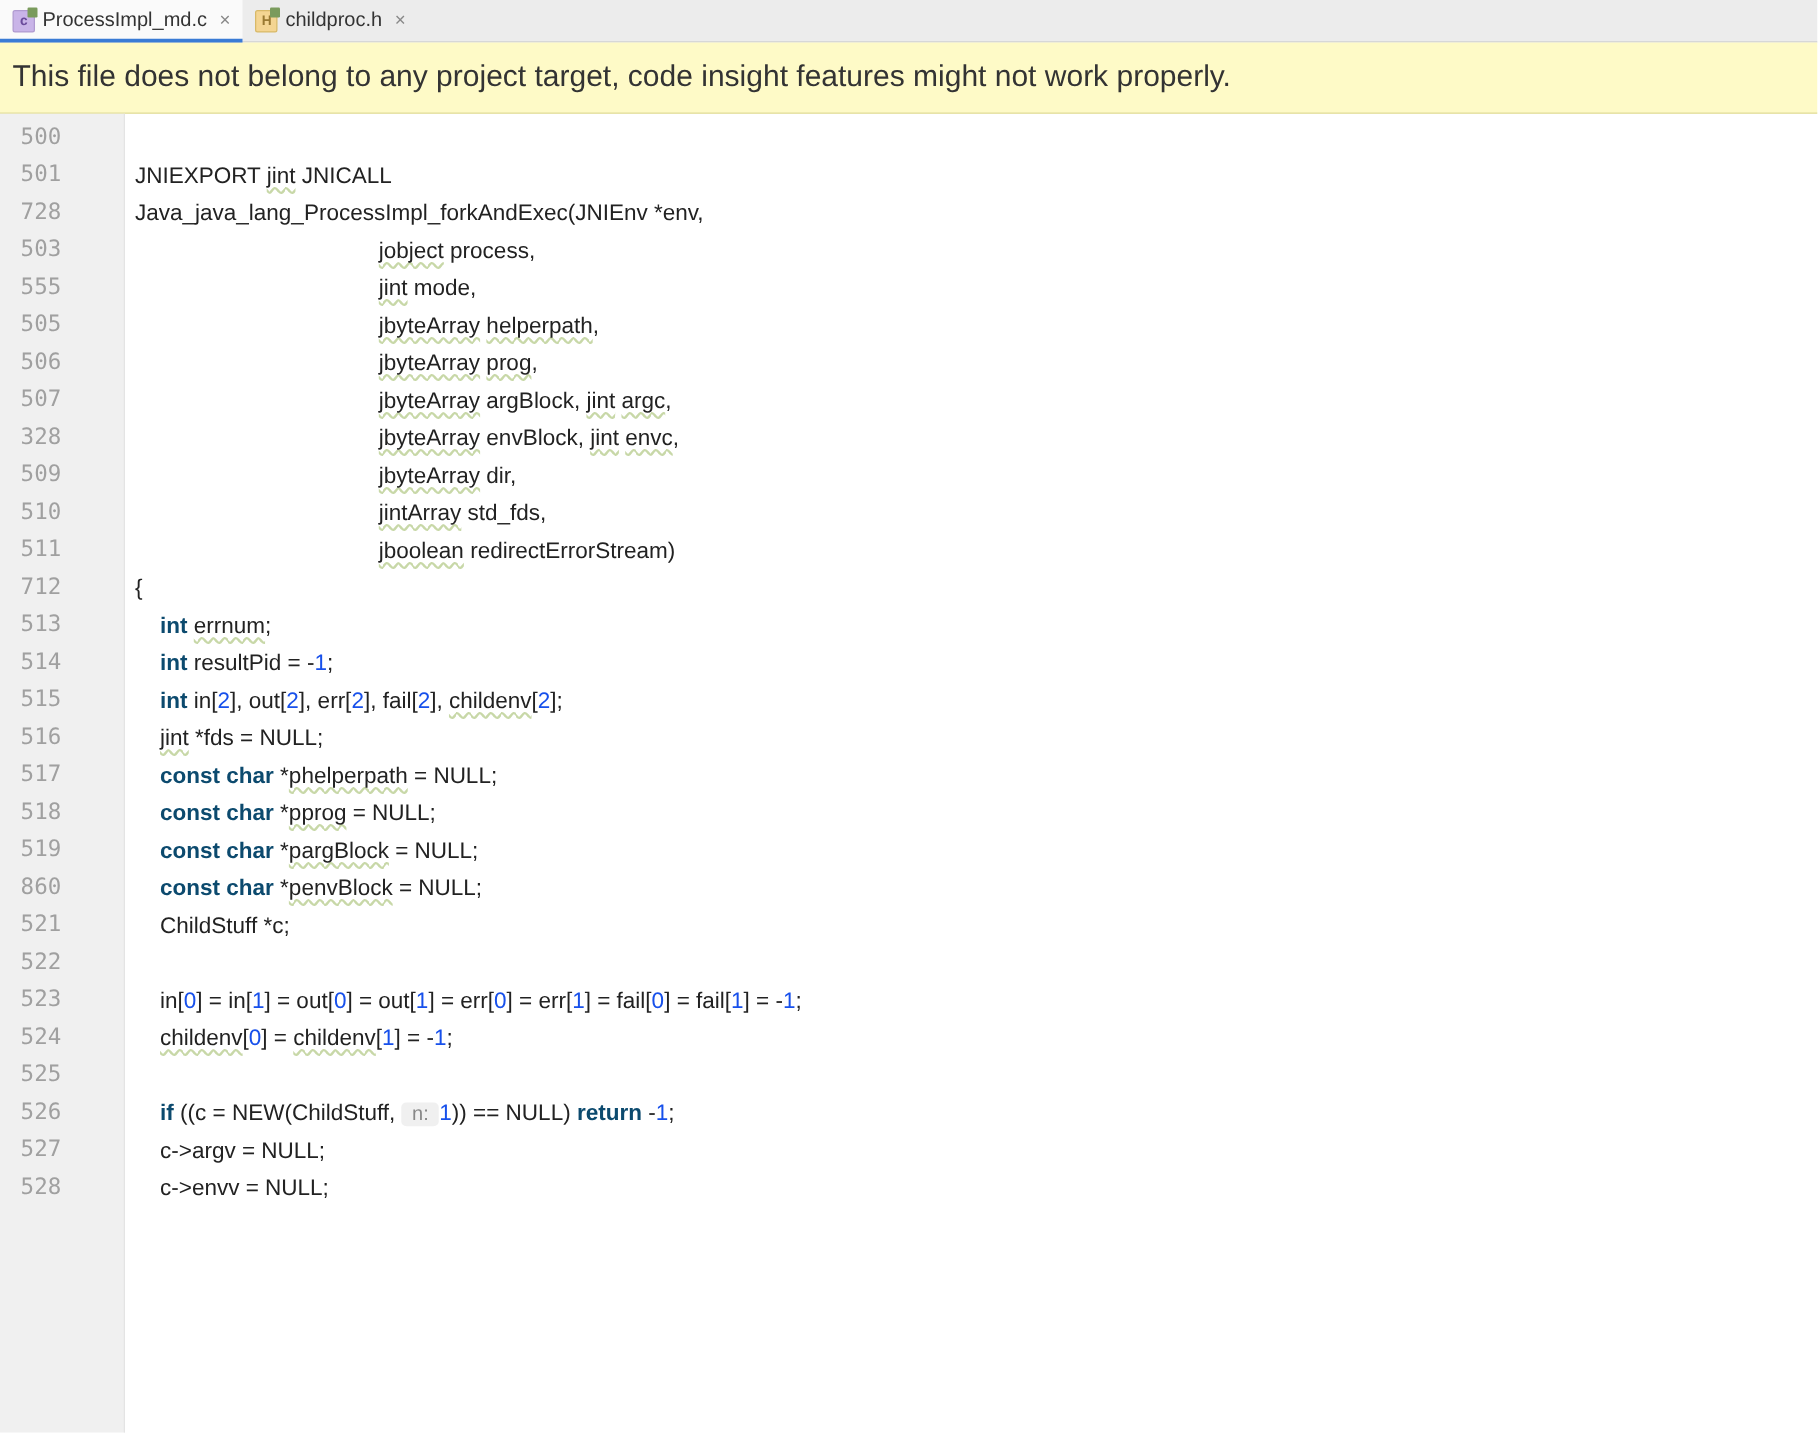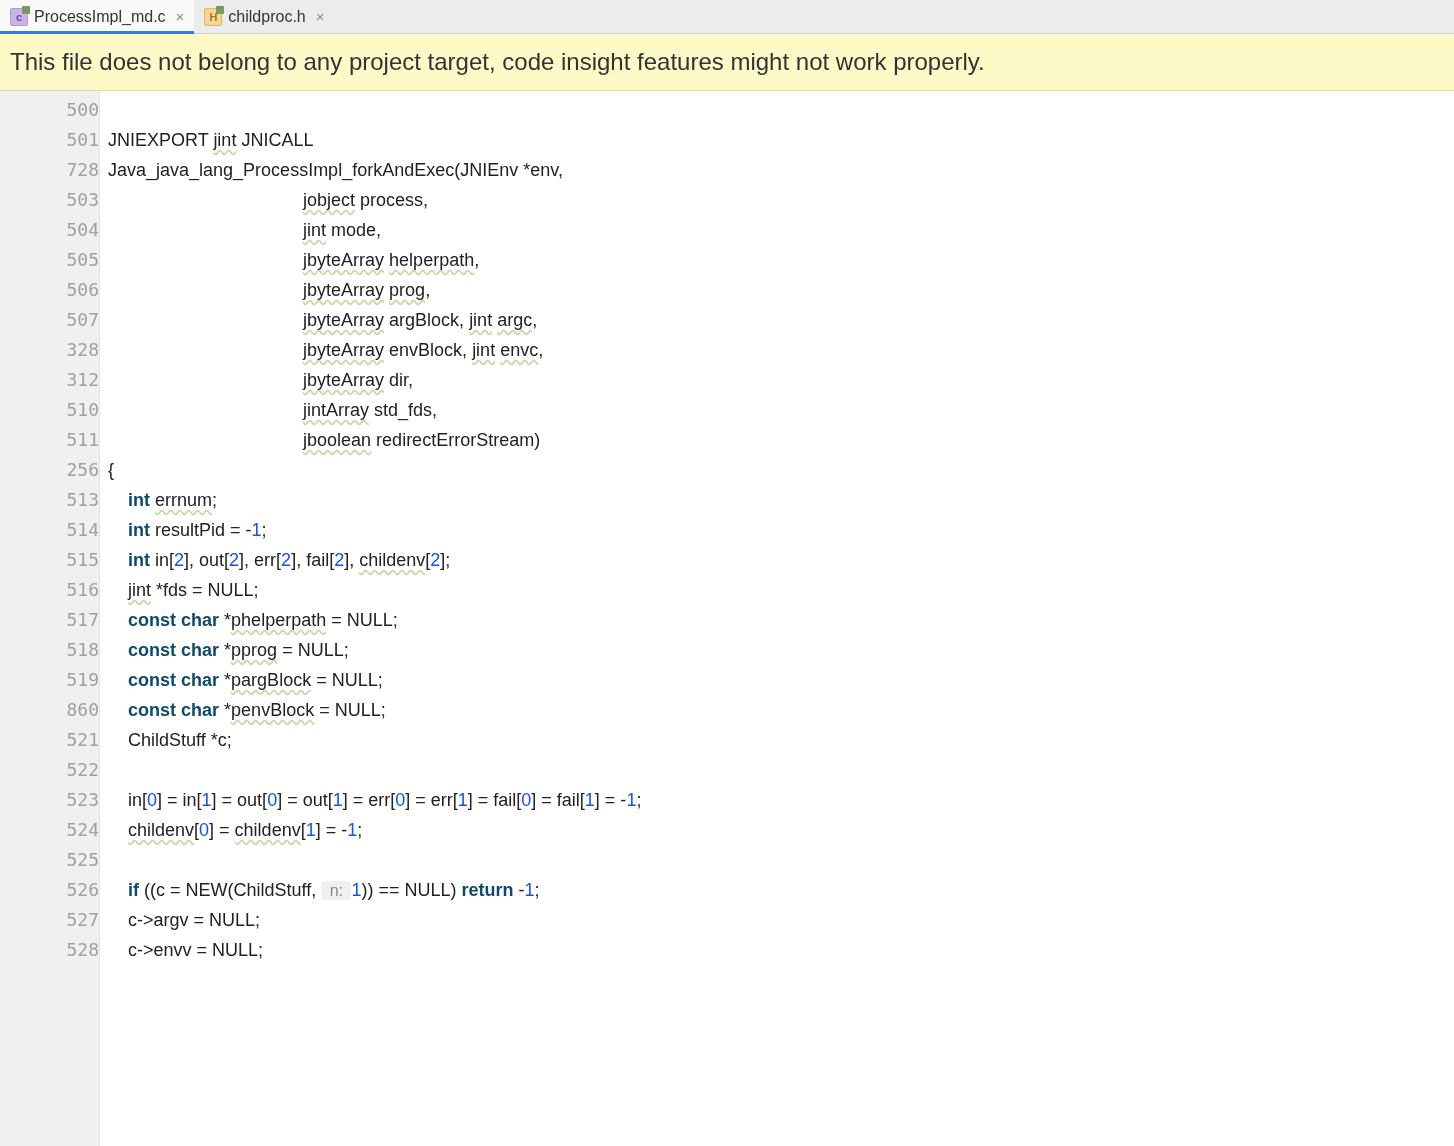--- a/index.html
+++ b/index.html
@@ -96,20 +96,21 @@
       padding-top: 4px;
       text-align: right;
       color: #a0a0a0;
       font-family: "Menlo", "Consolas", monospace;
       font-size: 18px;
       line-height: 30px;
       border-right: 1px solid #e4e4e4;
       user-select: none;
     }
     .gutter-line {
+      padding-right: 50px;
       height: 30px;
     }
     .code {
       flex: 1;
       padding-top: 4px;
       padding-left: 8px;
       font-family: Liberation Sans, sans-serif;
       font-size: 18px;
       line-height: 30px;
       white-space: pre;
@@ -146,29 +147,29 @@
 <div class="warning-bar">
   <span>This file does not belong to any project target, code insight features might not work properly.</span>
 </div>
 
 <div class="editor-area">
   <div class="gutter" id="gutter">
       <div class="gutter-line">500</div>
       <div class="gutter-line">501</div>
       <div class="gutter-line">728</div>
       <div class="gutter-line">503</div>
-      <div class="gutter-line">504</div>
+      <div class="gutter-line">555</div>
       <div class="gutter-line">505</div>
       <div class="gutter-line">506</div>
       <div class="gutter-line">507</div>
       <div class="gutter-line">328</div>
-      <div class="gutter-line">312</div>
+      <div class="gutter-line">509</div>
       <div class="gutter-line">510</div>
       <div class="gutter-line">511</div>
-      <div class="gutter-line">256</div>
+      <div class="gutter-line">712</div>
       <div class="gutter-line">513</div>
       <div class="gutter-line">514</div>
       <div class="gutter-line">515</div>
       <div class="gutter-line">516</div>
       <div class="gutter-line">517</div>
       <div class="gutter-line">518</div>
       <div class="gutter-line">519</div>
       <div class="gutter-line">860</div>
       <div class="gutter-line">521</div>
       <div class="gutter-line">522</div>

